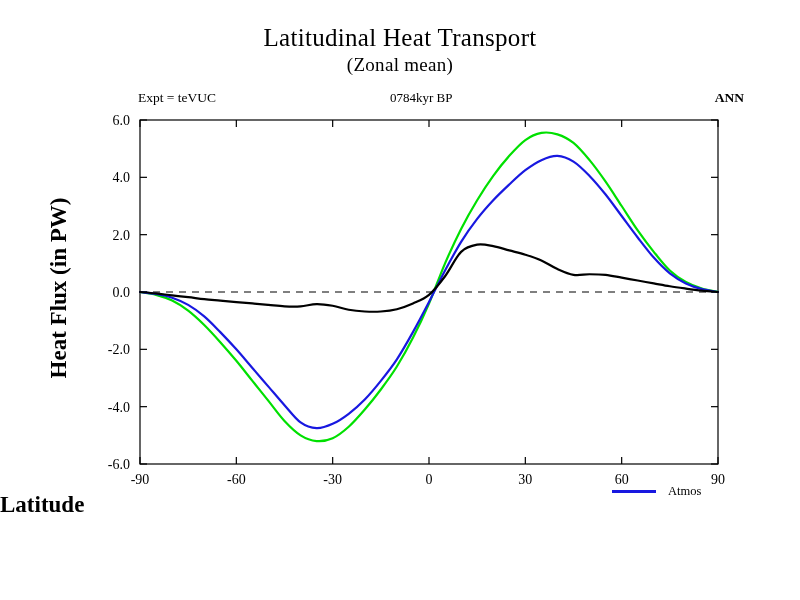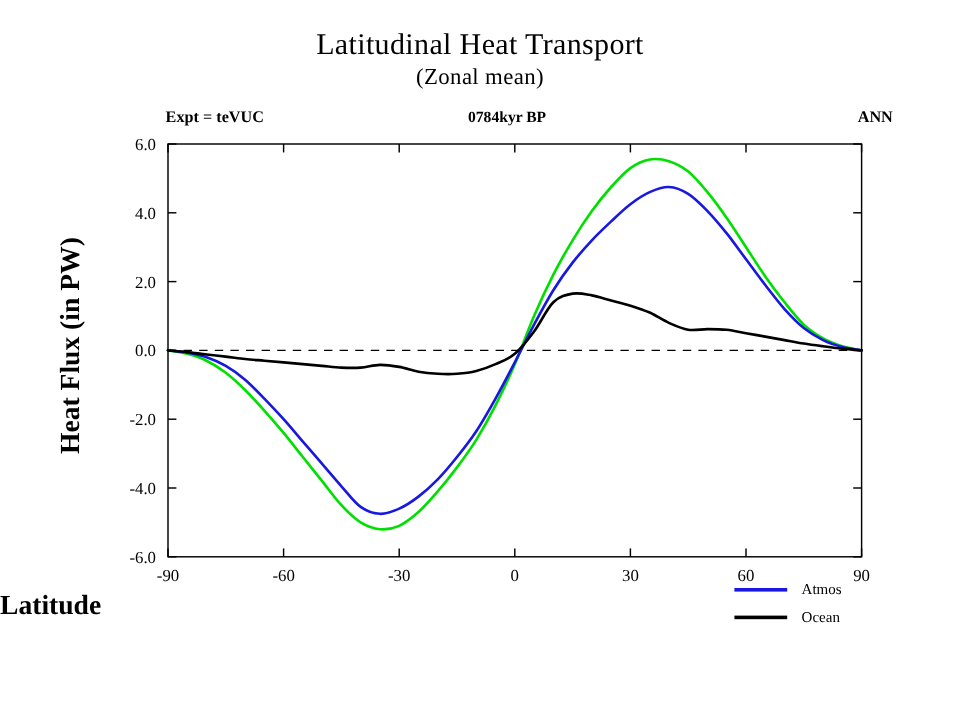--- a/index.html
+++ b/index.html
@@ -31,22 +31,22 @@
   #main-title { top: 24px; }
   #subtitle {
     top: 54px;
     font-size: 19px;
   }
   .header-note {
     position: absolute;
     font-size: 13.5px;
     font-family: "Liberation Serif", serif;
   }
-  #expt-label { left: 138px; top: 90px; font-weight: bold; }
-  #period-label { left: 390px; top: 90px; font-weight: bold; font-size: 13px; text-align: center; }
+  #expt-label { left: 138px; top: 90px; font-weight: normal; }
+  #period-label { left: 390px; top: 90px; font-weight: normal; font-size: 13px; text-align: center; }
   #season-label { right: 56px; top: 90px; font-weight: bold; }
 
   #plot-svg {
     position: absolute;
     left: 0;
     top: 0;
   }
   .axis-title {
     position: absolute;
     font-size: 23px;
@@ -160,18 +160,14 @@
   </svg>
 
   <div class="axis-title" id="xlabel">Latitude</div>
   <div class="axis-title" id="ylabel">Heat Flux (in PW)</div>
 
   <div class="legend">
     <div class="legend-row">
       <div class="legend-swatch" id="sw-0" style="background: rgb(24, 24, 224);"></div>
       <div class="legend-label">Atmos</div>
     </div>
-    <div class="legend-row">
-      <div class="legend-swatch" id="sw-2" style="background: rgb(0, 0, 0);"></div>
-      <div class="legend-label">Ocean</div>
-    </div>
   </div>
 </div>
 
 </body></html>

